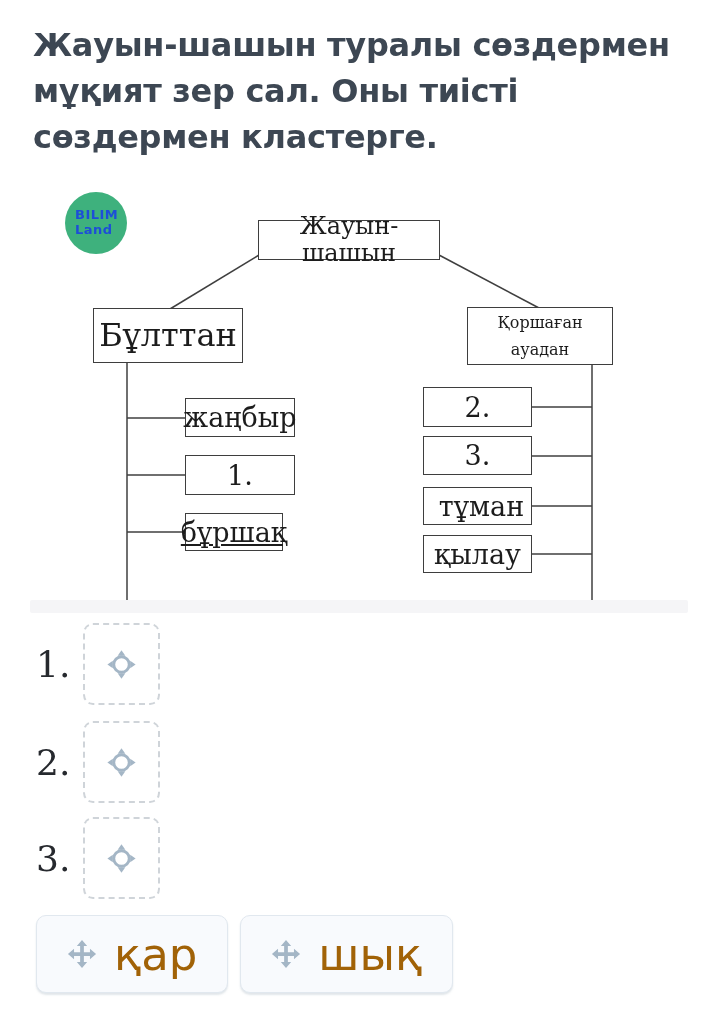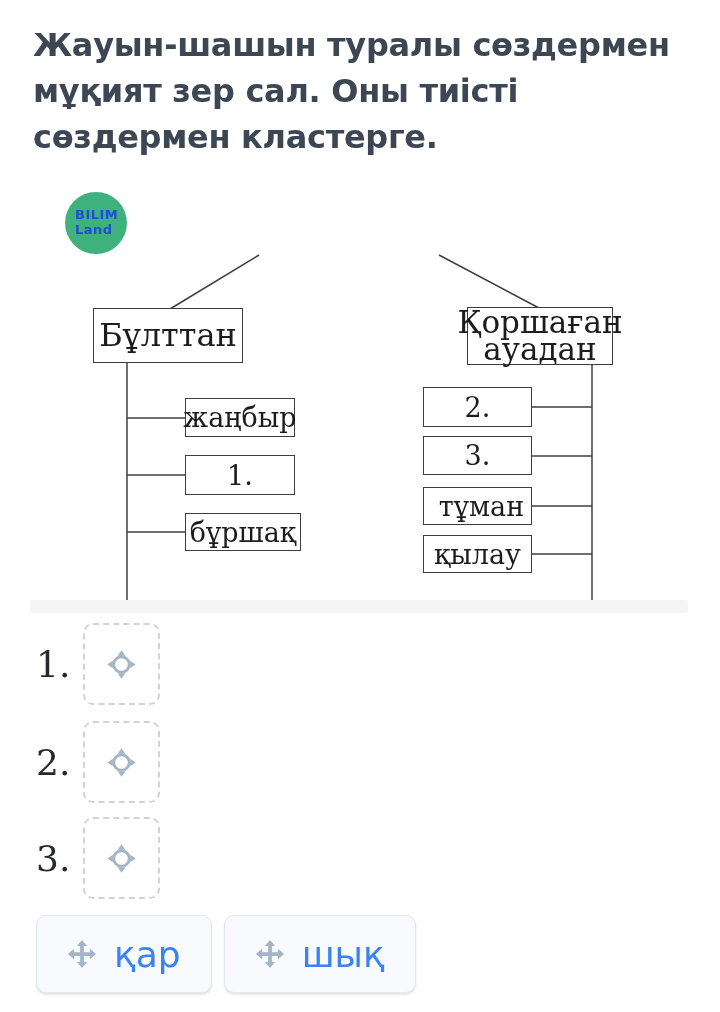--- a/index.html
+++ b/index.html
@@ -43,24 +43,24 @@
     align-items: center;
     justify-content: center;
     text-align: center;
     font-family: "DejaVu Serif", "Liberation Serif", serif;
     color: #1c1c1c;
     font-size: 27px;
     line-height: 27px;
   }
   .dg-root      { left: 258px; top: 220px; width: 182px; height: 40px; font-size: 24px; }
   .dg-left      { left:  93px; top: 308px; width: 150px; height: 55px; font-size: 32px; }
-  .dg-right     { left: 467px; top: 307px; width: 146px; height: 58px; font-size: 31px; line-height: 27px; padding: 18px 6px; }
+  .dg-right     { left: 467px; top: 307px; width: 146px; height: 58px; font-size: 16px; line-height: 27px; padding: 18px 6px; }
   .dg-l1        { left: 185px; top: 398px; width: 110px; height: 39px; }
   .dg-l2        { left: 185px; top: 455px; width: 110px; height: 40px; }
-  .dg-l3        { left: 185px; top: 513px; width: 116px; height: 38px; }
+  .dg-l3        { left: 185px; top: 513px; width: 98px; height: 38px; text-decoration: underline; }
   .dg-r1        { left: 423px; top: 387px; width: 109px; height: 40px; }
   .dg-r2        { left: 423px; top: 436px; width: 109px; height: 39px; }
   .dg-r3        { left: 423px; top: 487px; width: 109px; height: 38px; padding-left: 8px; }
   .dg-r4        { left: 423px; top: 535px; width: 109px; height: 38px; }
 
   
   .logo { position: absolute; left: 65px; top: 192px; width: 62px; height: 62px; }
   .logo svg { position: absolute; left: 0; top: 0; }
   .logo-text {
     position: absolute;
@@ -121,22 +121,22 @@
     align-items: center;
     gap: 17px;
     padding: 0 30px;
     background: #f8fafd;
     border: 1px solid #e1e8ef;
     border-radius: 10px;
     box-shadow: 0 2px 2px rgba(170, 182, 196, 0.35);
     cursor: grab;
   }
   .chip-label {
-    font-size: 36px;
-    color: #3b82f6;
+    font-size: 45px;
+    color: #a16207;
   }
 </style>
 </head>
 <body>
 
 <div class="page">
 
   <div class="title">
     <div>Жауын-шашын туралы сөздермен</div>
     <div>мұқият зер сал. Оны тиісті</div>
@@ -160,20 +160,21 @@
   <div class="logo">
     <svg width="62" height="62">
       <circle cx="31" cy="31" r="31" fill="#3eb17d"></circle>
     </svg>
     <div class="logo-text">
       <div>BILIM</div>
       <div>Land</div>
     </div>
   </div>
 
+  <div class="dg-box dg-root">Жауын-шашын</div>
   <div class="dg-box dg-left">Бұлттан</div>
   <div class="dg-box dg-right">Қоршаған ауадан</div>
   <div class="dg-box dg-l1">жаңбыр</div>
   <div class="dg-box dg-l2">1.</div>
   <div class="dg-box dg-l3">бұршақ</div>
   <div class="dg-box dg-r1">2.</div>
   <div class="dg-box dg-r2">3.</div>
   <div class="dg-box dg-r3">тұман</div>
   <div class="dg-box dg-r4">қылау</div>
 

